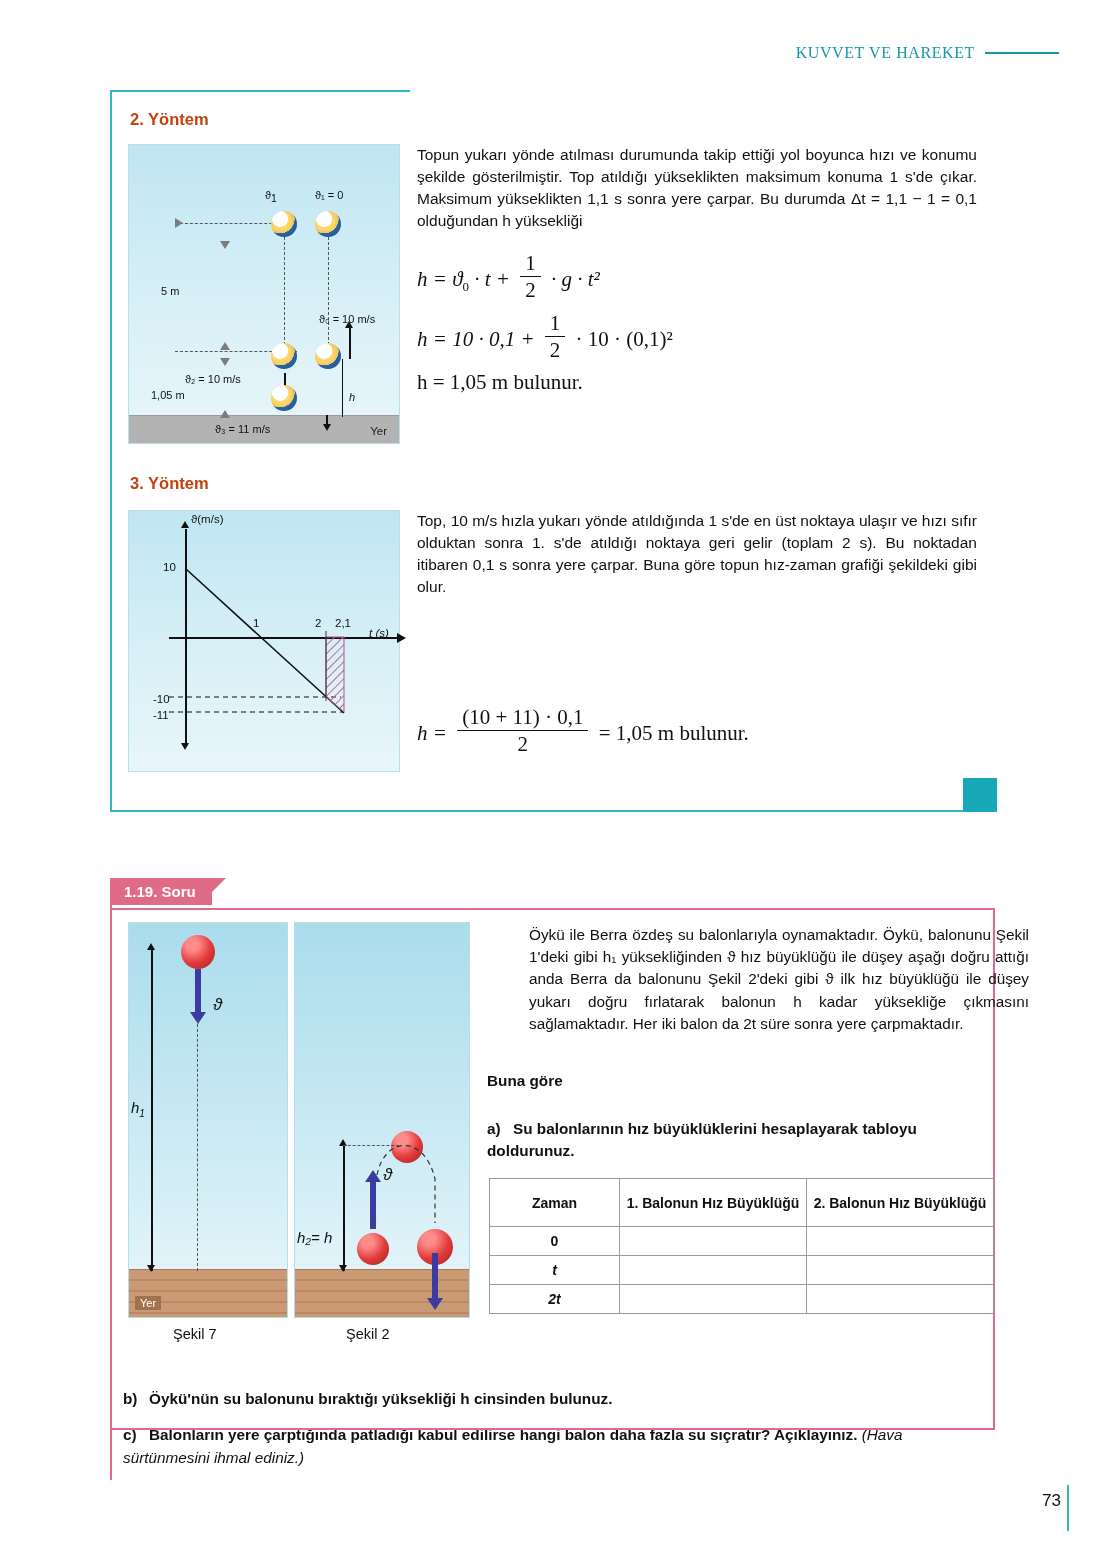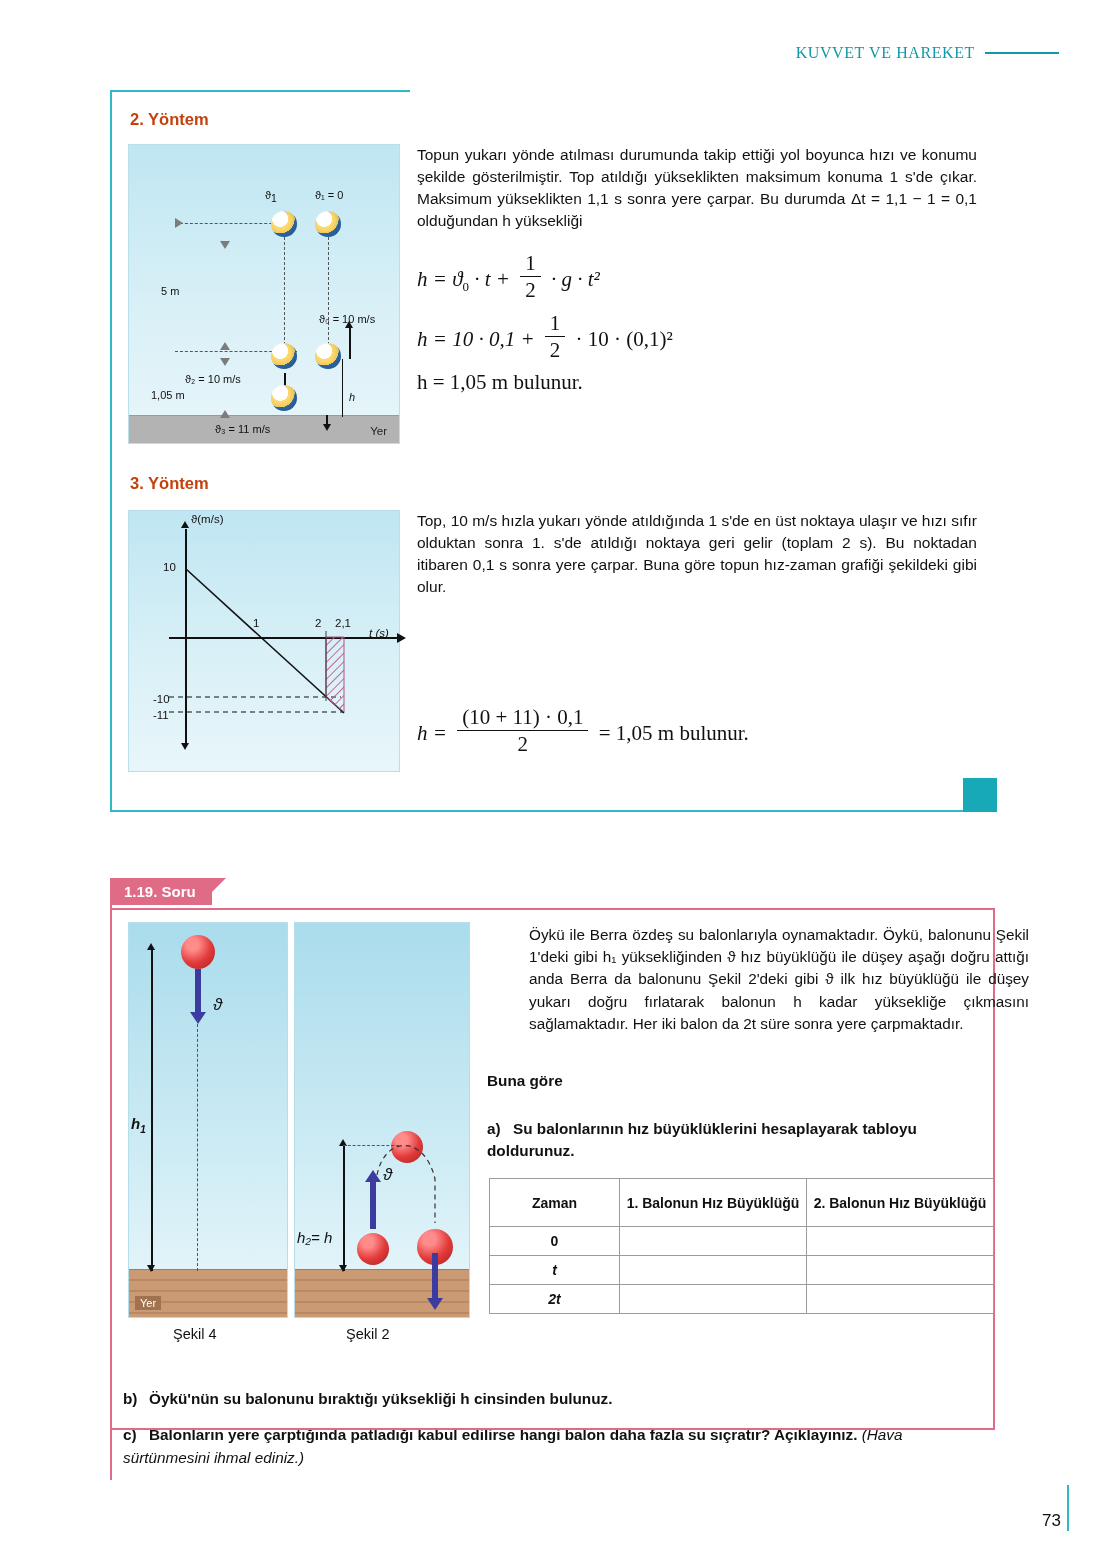--- a/index.html
+++ b/index.html
@@ -165,21 +165,21 @@
   table.tbl th { font-weight:bold; height:48px; }
   table.tbl td { height:27px; }
   table.tbl td.rowlab { font-weight:bold; width:130px; }
 
   #qb { position:absolute; left:123px; top:1390px; width:870px; font-size:15.3px; font-weight:bold; }
   #qc { position:absolute; left:123px; top:1424px; width:870px; font-size:15.3px; font-weight:bold; line-height:1.5;}
   #qc .note { font-style:italic; font-weight:normal; }
   .qlabel { display:inline-block; width:26px; }
 
   .pagenum {
-    position:absolute; right:44px; bottom:28px; font-size:17px; color:#111;
+    position:absolute; right:44px; bottom:48px; font-size:17px; color:#111;
   }
   .pagenum-rule { position:absolute; right:36px; bottom:28px; width:2px; height:46px; background:#2fb9c6; }
 </style>
 </head>
 <body>
 
 <div class="page">
 
   <div class="header">
     <span class="header-title">KUVVET VE HAREKET</span>
@@ -320,23 +320,23 @@
     <div class="yer2">Yer</div>
     <div class="redball" style="left:52px; top:12px; width:34px; height:34px;"></div>
     <div class="bluearrow" style="left:66px; top:46px; height:44px;"></div>
     <span class="lbl it" style="left:84px; top:72px; font-size:17px;">ϑ</span>
 
     <div class="vline" style="left:68px; top:96px; height:252px;"></div>
 
     <div style="position:absolute;left:22px;top:26px;width:1.5px;height:322px;background:#111;"></div>
     <div class="arrowup" style="left:18px; top:20px;"></div>
     <div class="arrowdown" style="left:18px; top:342px;"></div>
-    <span class="lbl it" style="left:2px; top:192px; font-size:15px;font-weight:bold;"><span>h</span><sub style="font-size:10px">1</sub></span>
-  </div>
-  <div class="figcap" style="left:173px; top:1326px;">Şekil 4</div>
+    <span class="lbl it" style="left:2px; top:176px; font-size:15px;"><span>h</span><sub style="font-size:10px">1</sub></span>
+  </div>
+  <div class="figcap" style="left:173px; top:1326px;">Şekil 7</div>
 
   <div class="balfig" id="balfig2">
     <div class="soil"></div>
 
     <div class="redball" style="left:96px; top:208px; width:32px; height:32px;"></div>
 
     <div class="redball" style="left:62px; top:310px; width:32px; height:32px;"></div>
 
     <div class="redball" style="left:122px; top:306px; width:36px; height:36px;"></div>
 

